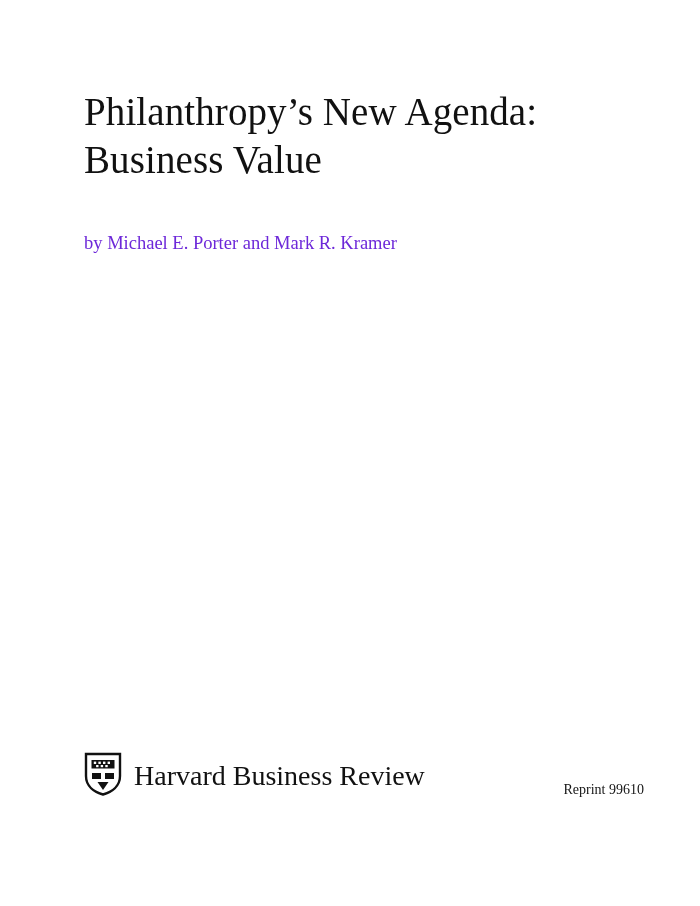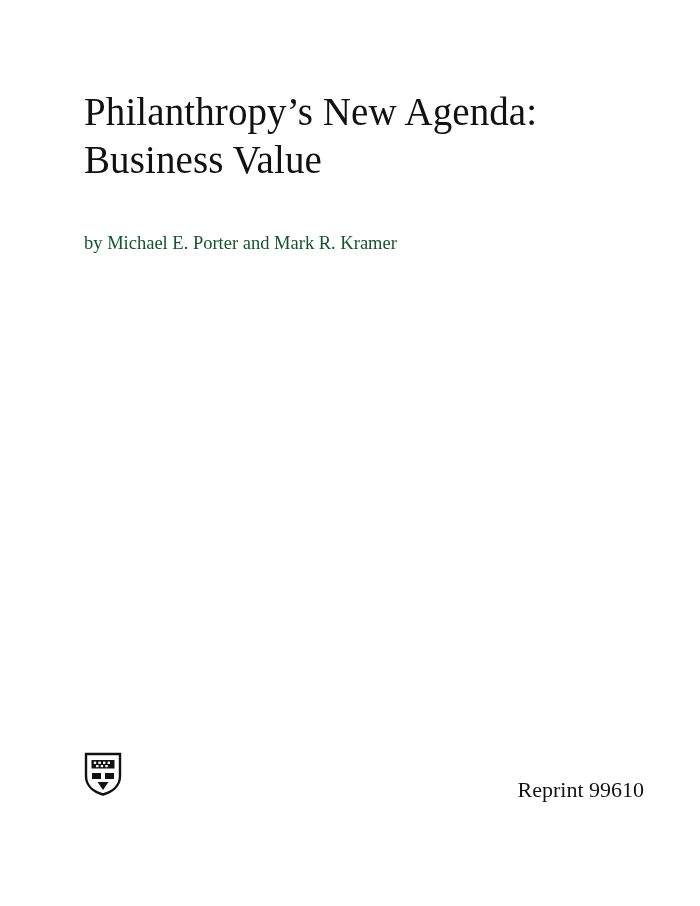--- a/index.html
+++ b/index.html
@@ -43,21 +43,21 @@
     white-space: pre;
   }
 
   .byline {
     position: absolute;
     left: 84px;
     top: 230px;
     font-family: "Liberation Serif", serif;
     font-size: 18.5px;
     line-height: 26px;
-    color: #14532d;
+    color: #6d28d9;
     white-space: pre;
   }
 
   .footer {
     position: absolute;
     left: 0;
     top: 752px;
     width: 700px;
     height: 70px;
   }
@@ -86,21 +86,21 @@
     white-space: pre;
     position: relative;
     top: 2px;
   }
 
   .reprint {
     position: absolute;
     right: 56px;
     top: 28px;
     font-family: "Liberation Serif", serif;
-    font-size: 22px;
+    font-size: 14px;
     line-height: 20px;
     color: #141414;
     white-space: pre;
   }
 </style>
 </head>
 <body>
 
 <div class="page">
 
@@ -123,19 +123,20 @@
           <rect x="19" y="9.6" width="2.4" height="2.4" fill="#ffffff"></rect>
           <rect x="23.6" y="9.6" width="2.4" height="2.4" fill="#ffffff"></rect>
           <rect x="12.1" y="13" width="2.4" height="2.2" fill="#ffffff"></rect>
           <rect x="16.7" y="13" width="2.4" height="2.2" fill="#ffffff"></rect>
           <rect x="21.3" y="13" width="2.4" height="2.2" fill="#ffffff"></rect>
           <path d="M8 21 H17 V27 H8 Z" fill="#111111"></path>
           <path d="M21 21 H30 V27 H21 Z" fill="#111111"></path>
           <path d="M13.5 30 H24.5 L19 38 Z" fill="#111111"></path>
         </svg>
       </span>
+      <span class="brand-name">Harvard Business Review</span>
     </div>
 
     <div class="reprint">Reprint 99610</div>
 
   </div>
 
 </div>
 
 </body></html>

